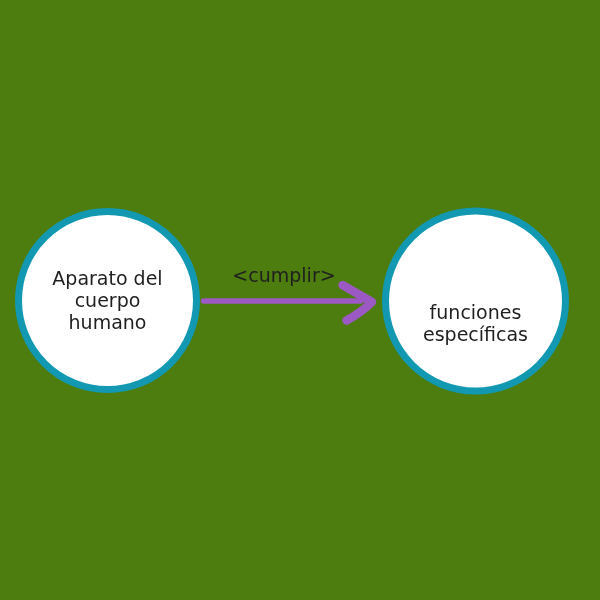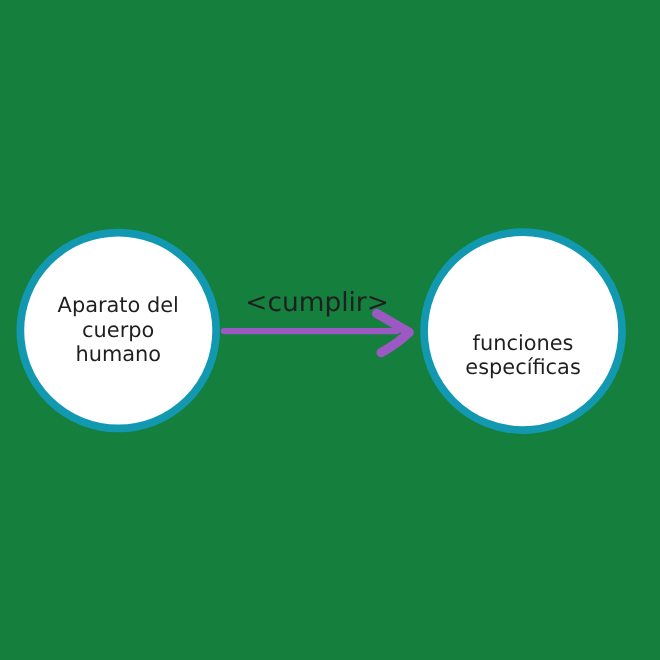--- a/index.html
+++ b/index.html
@@ -5,21 +5,21 @@
   html, body {
     margin: 0;
     padding: 0;
     background: #ffffff;
     font-family: "DejaVu Sans", "Liberation Sans", sans-serif;
   }
   .canvas {
     position: relative;
     width: 600px;
     height: 600px;
-    background: #15803d;
+    background: #4d7c0f;
     overflow: hidden;
   }
   .diagram-svg {
     position: absolute;
     left: 0;
     top: 0;
     width: 600px;
     height: 600px;
   }
   .node-label {
@@ -40,21 +40,21 @@
     top: 281px;
     width: 201px;
     margin-top: 20px;
   }
   .edge-label {
     position: absolute;
     left: 223px;
     top: 264px;
     width: 122px;
     text-align: center;
-    font-size: 24px;
+    font-size: 19px;
     line-height: 22px;
     color: #1f1f1f;
     white-space: nowrap;
   }
 </style>
 </head>
 <body>
 
 <div class="canvas">
 

